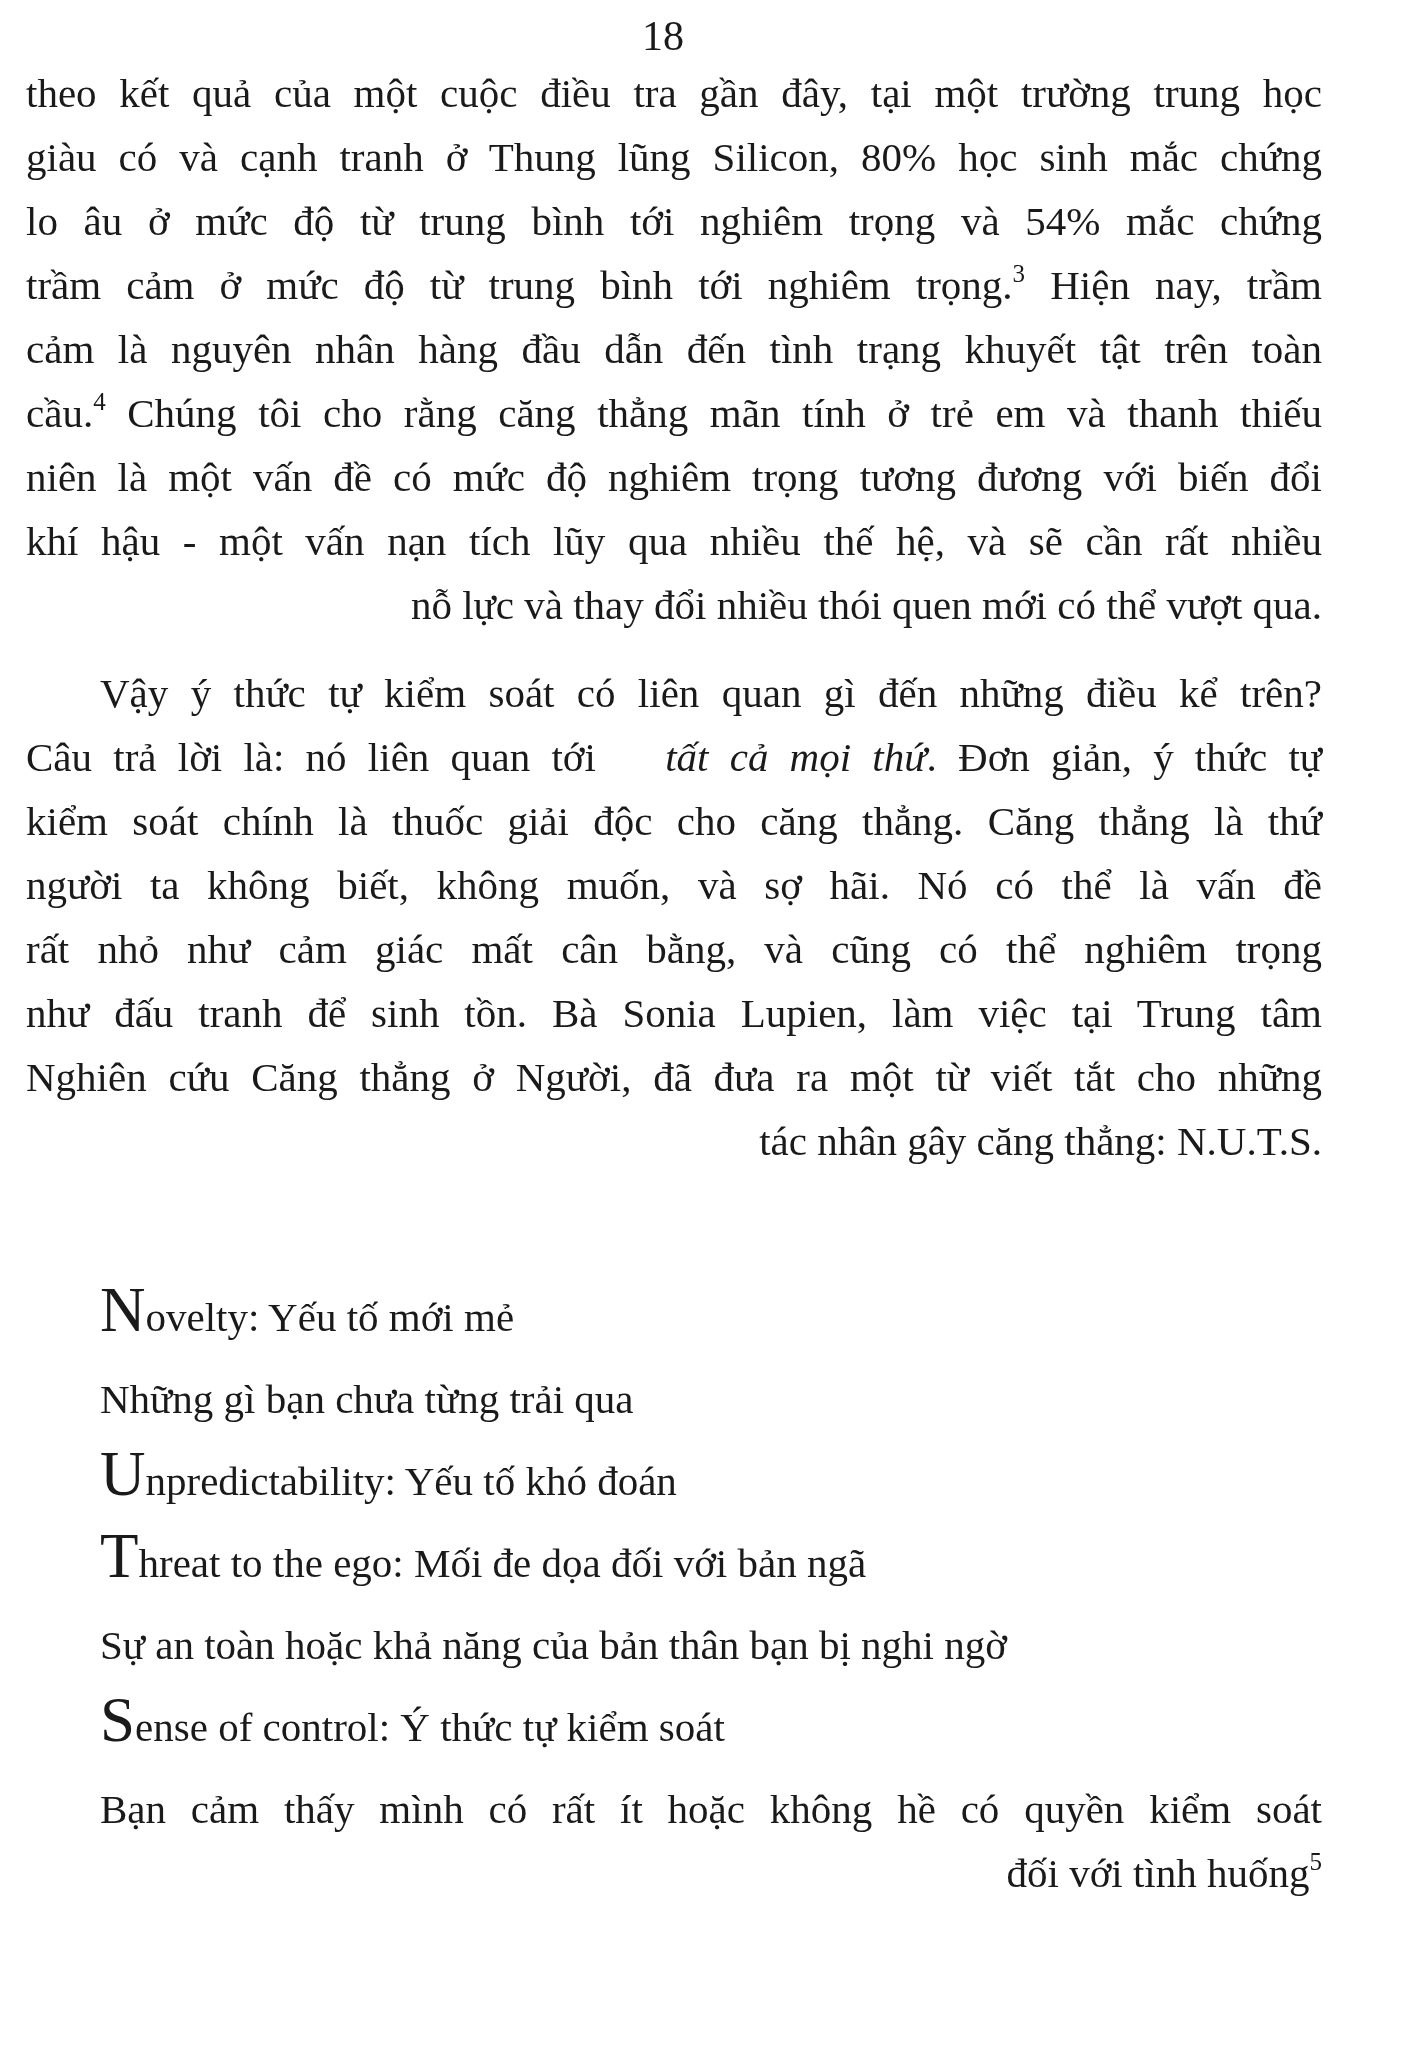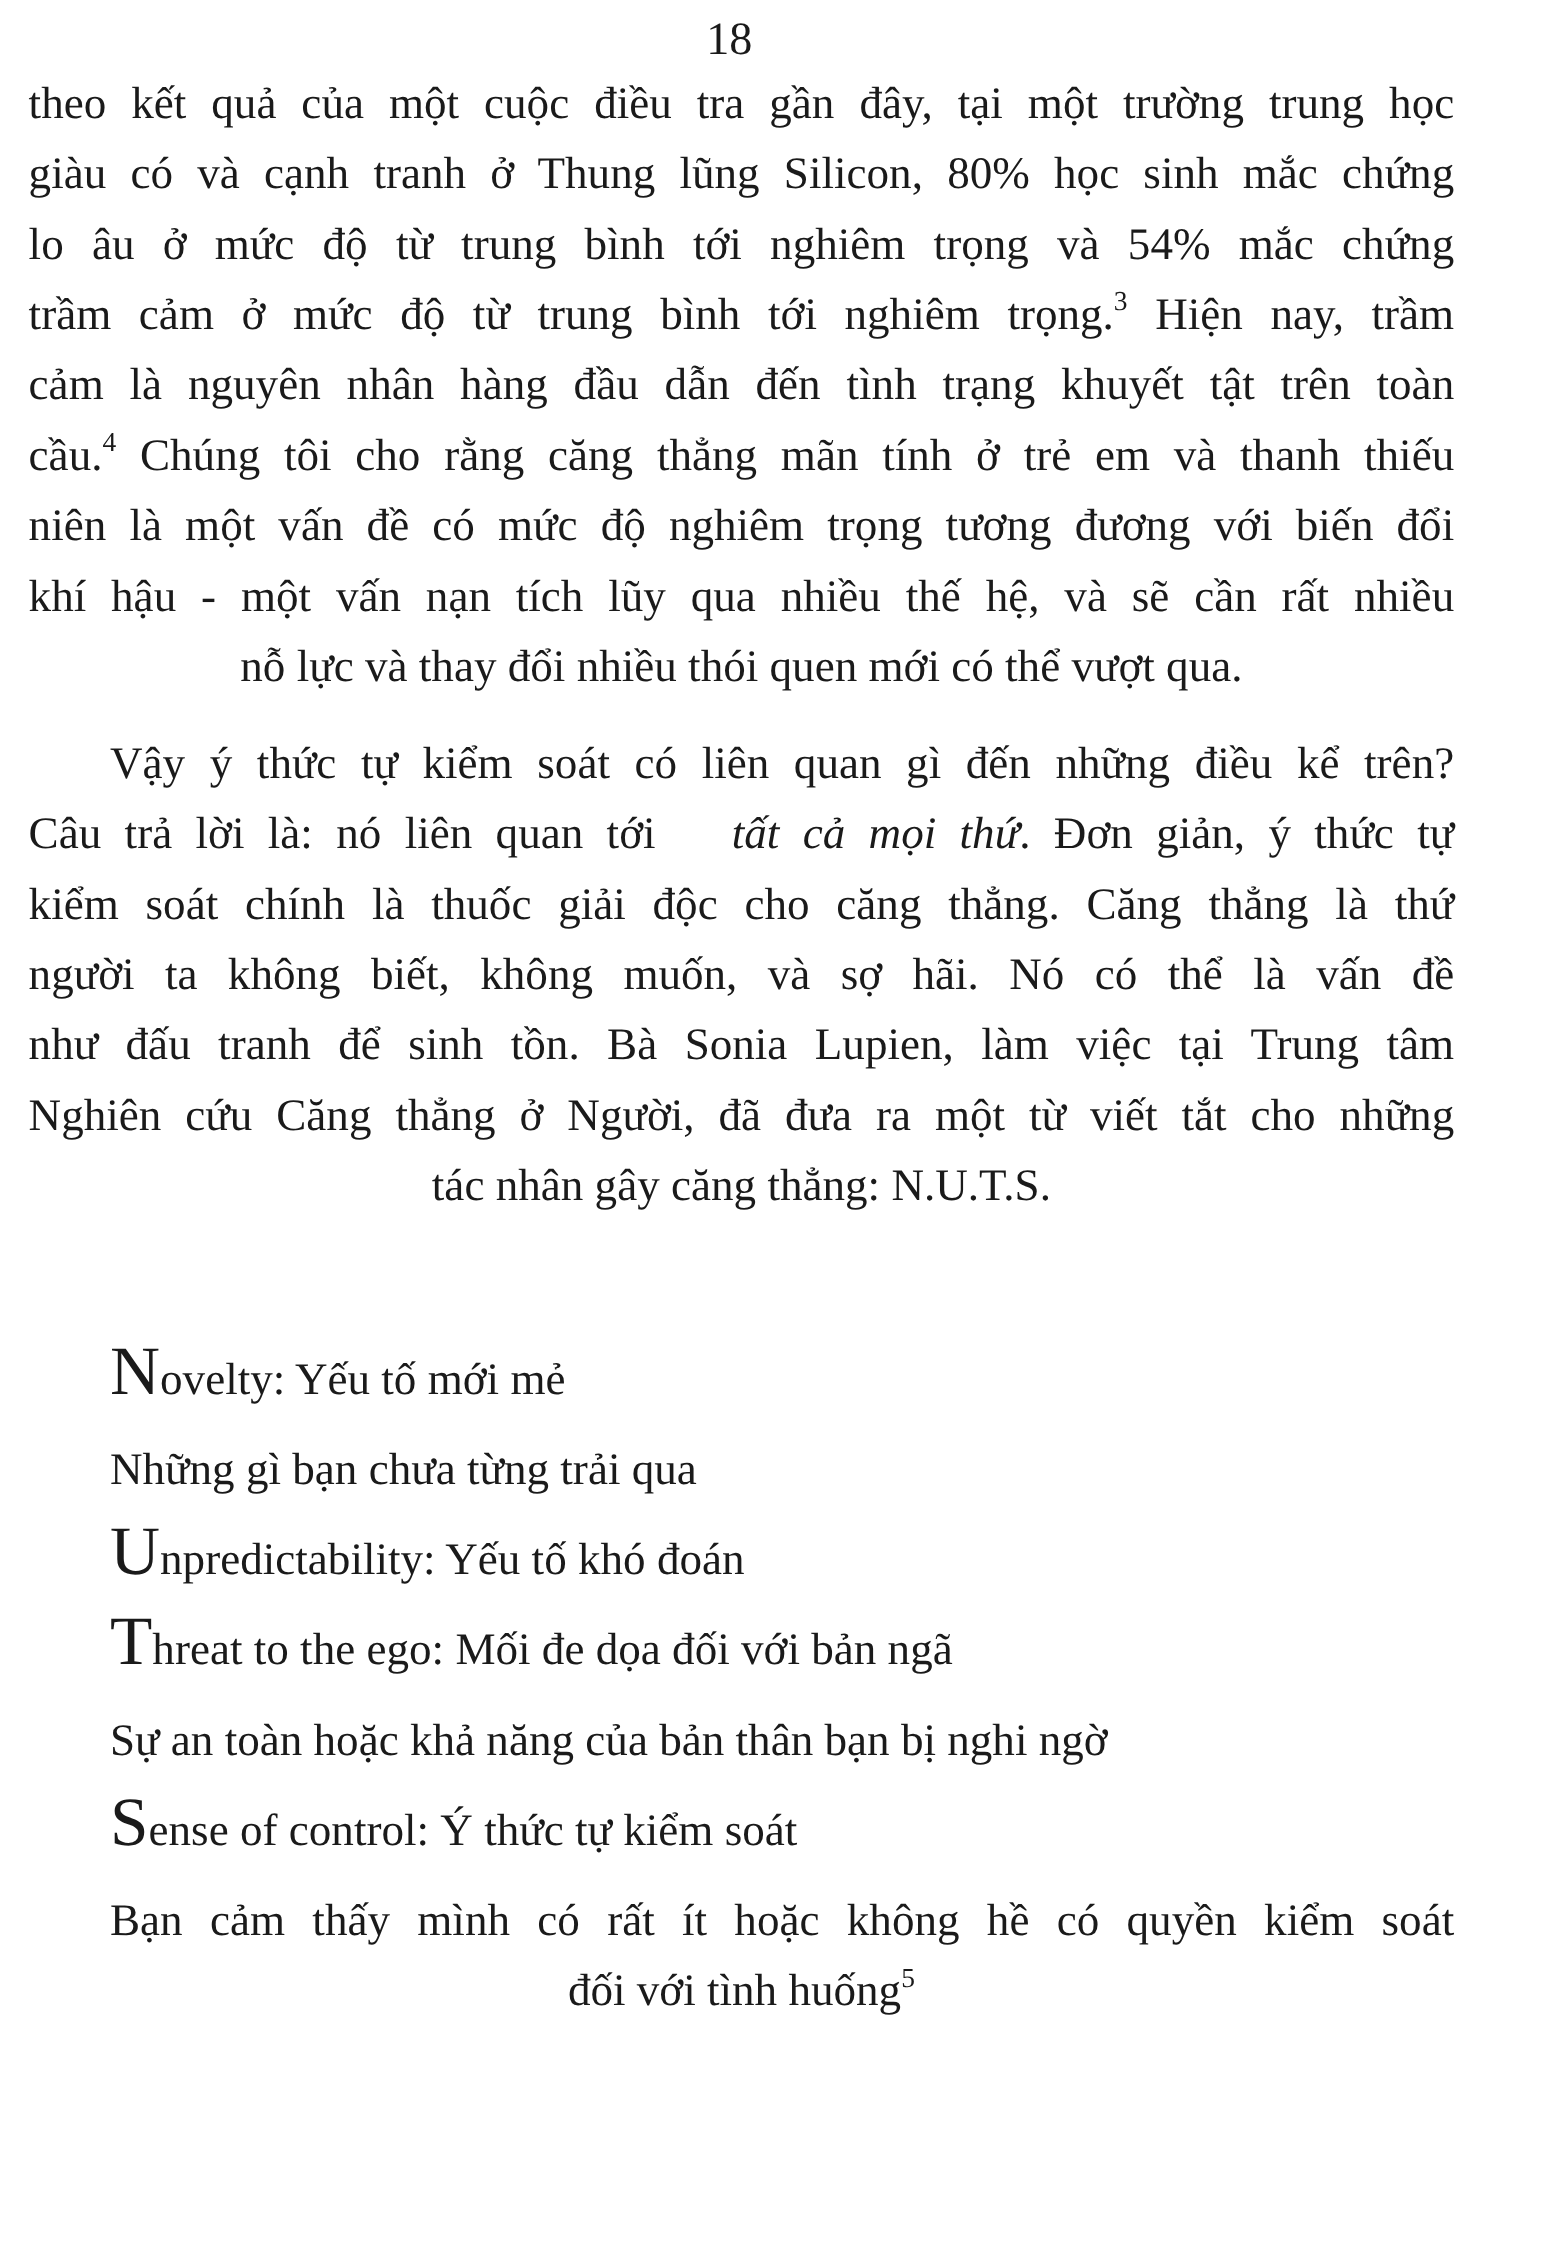--- a/index.html
+++ b/index.html
@@ -18,21 +18,21 @@
   }
   .page-number {
     position: absolute; top: 12px; left: 0; width: 1326px;
     text-align: center;
     font-size: 42px; line-height: 48px;
   }
   .para { font-size: 41px; line-height: 64px; }
   .p1 { padding-top: 61px; }
   .p2 { margin-top: 24px; }
   .p3 { margin-top: 10px; }
-  .line { text-align: center; }
+  .line { text-align: right; }
   .j { text-align: justify; text-align-last: justify; text-justify: inter-word; }
   .indent { text-indent: 74px; }
   .it { font-style: italic; margin-left: 48px; }
   .sup {
     font-size: 25px;
     line-height: 0;
     position: relative; top: -17px;
   }
   .nuts {
     margin-top: 112px;
@@ -59,20 +59,21 @@
     <div class="line j"><span>niên là một vấn đề có mức độ nghiêm trọng tương đương với biến đổi</span></div>
     <div class="line j"><span>khí hậu - một vấn nạn tích lũy qua nhiều thế hệ, và sẽ cần rất nhiều</span></div>
     <div class="line"><span>nỗ lực và thay đổi nhiều thói quen mới có thể vượt qua.</span></div>
   </section>
 
   <section class="para p2">
     <div class="line j indent"><span>Vậy ý thức tự kiểm soát có liên quan gì đến những điều kể trên?</span></div>
     <div class="line j"><span>Câu trả lời là: nó liên quan tới </span><span class="it">tất cả mọi thứ</span><span>. Đơn giản, ý thức tự</span></div>
     <div class="line j"><span>kiểm soát chính là thuốc giải độc cho căng thẳng. Căng thẳng là thứ</span></div>
     <div class="line j"><span>người ta không biết, không muốn, và sợ hãi. Nó có thể là vấn đề</span></div>
+    <div class="line j"><span>rất nhỏ như cảm giác mất cân bằng, và cũng có thể nghiêm trọng</span></div>
     <div class="line j"><span>như đấu tranh để sinh tồn. Bà Sonia Lupien, làm việc tại Trung tâm</span></div>
     <div class="line j"><span>Nghiên cứu Căng thẳng ở Người, đã đưa ra một từ viết tắt cho những</span></div>
     <div class="line"><span>tác nhân gây căng thẳng: N.U.T.S.</span></div>
   </section>
 
   <section class="nuts">
     <div class="item"><span class="initial">N</span><span>ovelty: Yếu tố mới mẻ</span></div>
     <div class="item"><span>Những gì bạn chưa từng trải qua</span></div>
     <div class="item"><span class="initial">U</span><span>npredictability: Yếu tố khó đoán</span></div>
     <div class="item"><span class="initial">T</span><span>hreat to the ego: Mối đe dọa đối với bản ngã</span></div>

